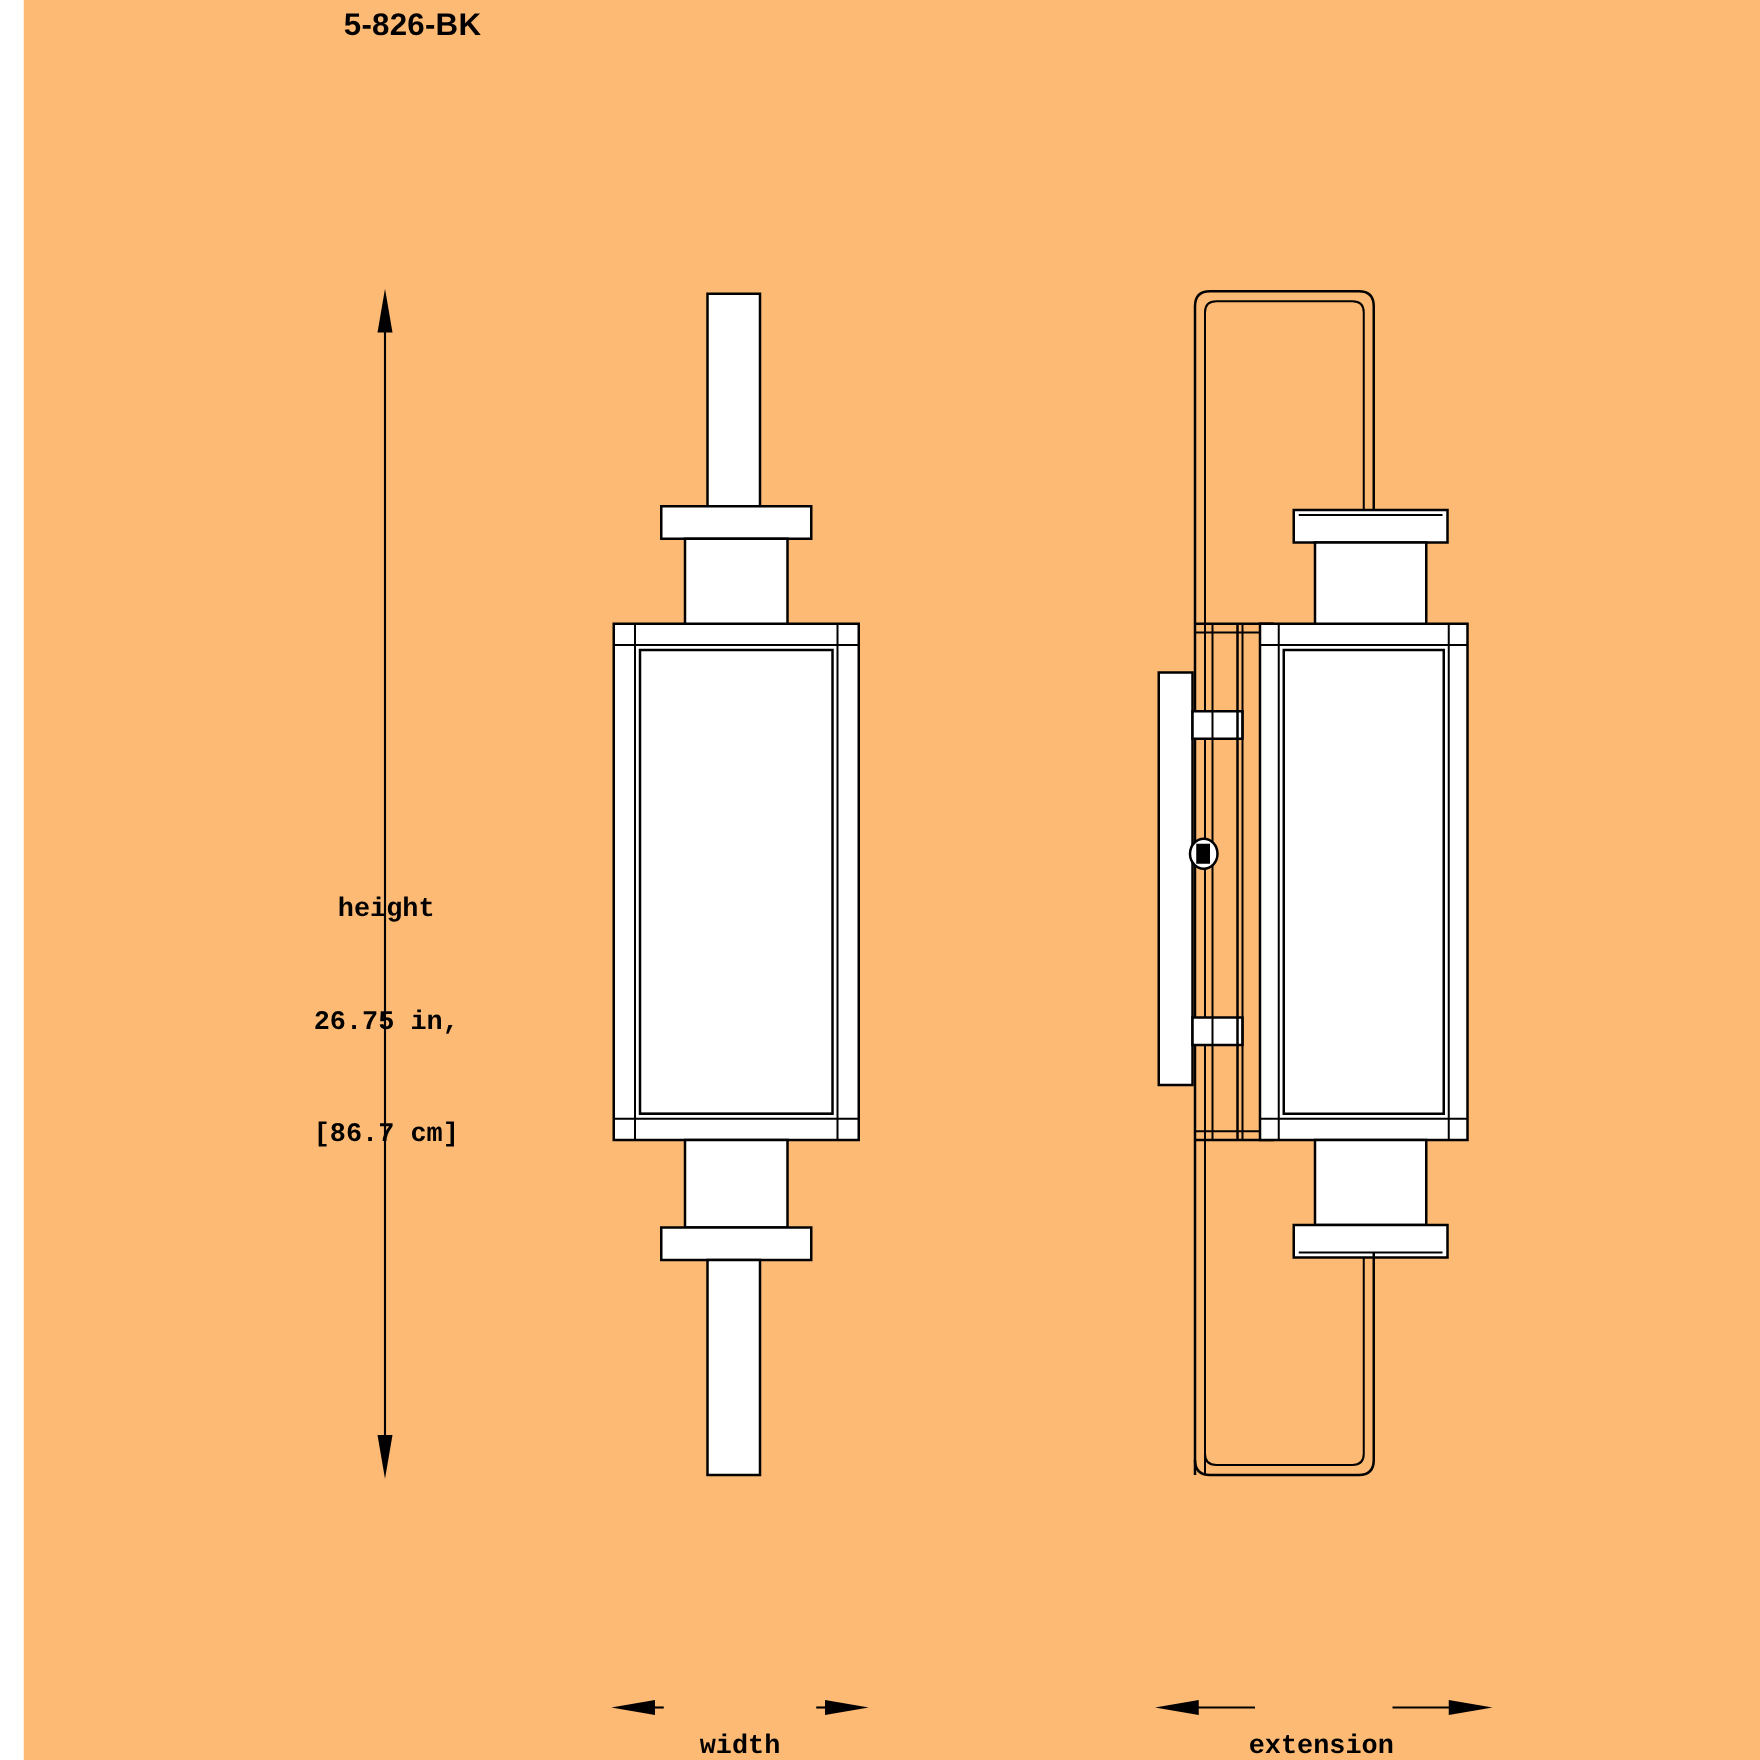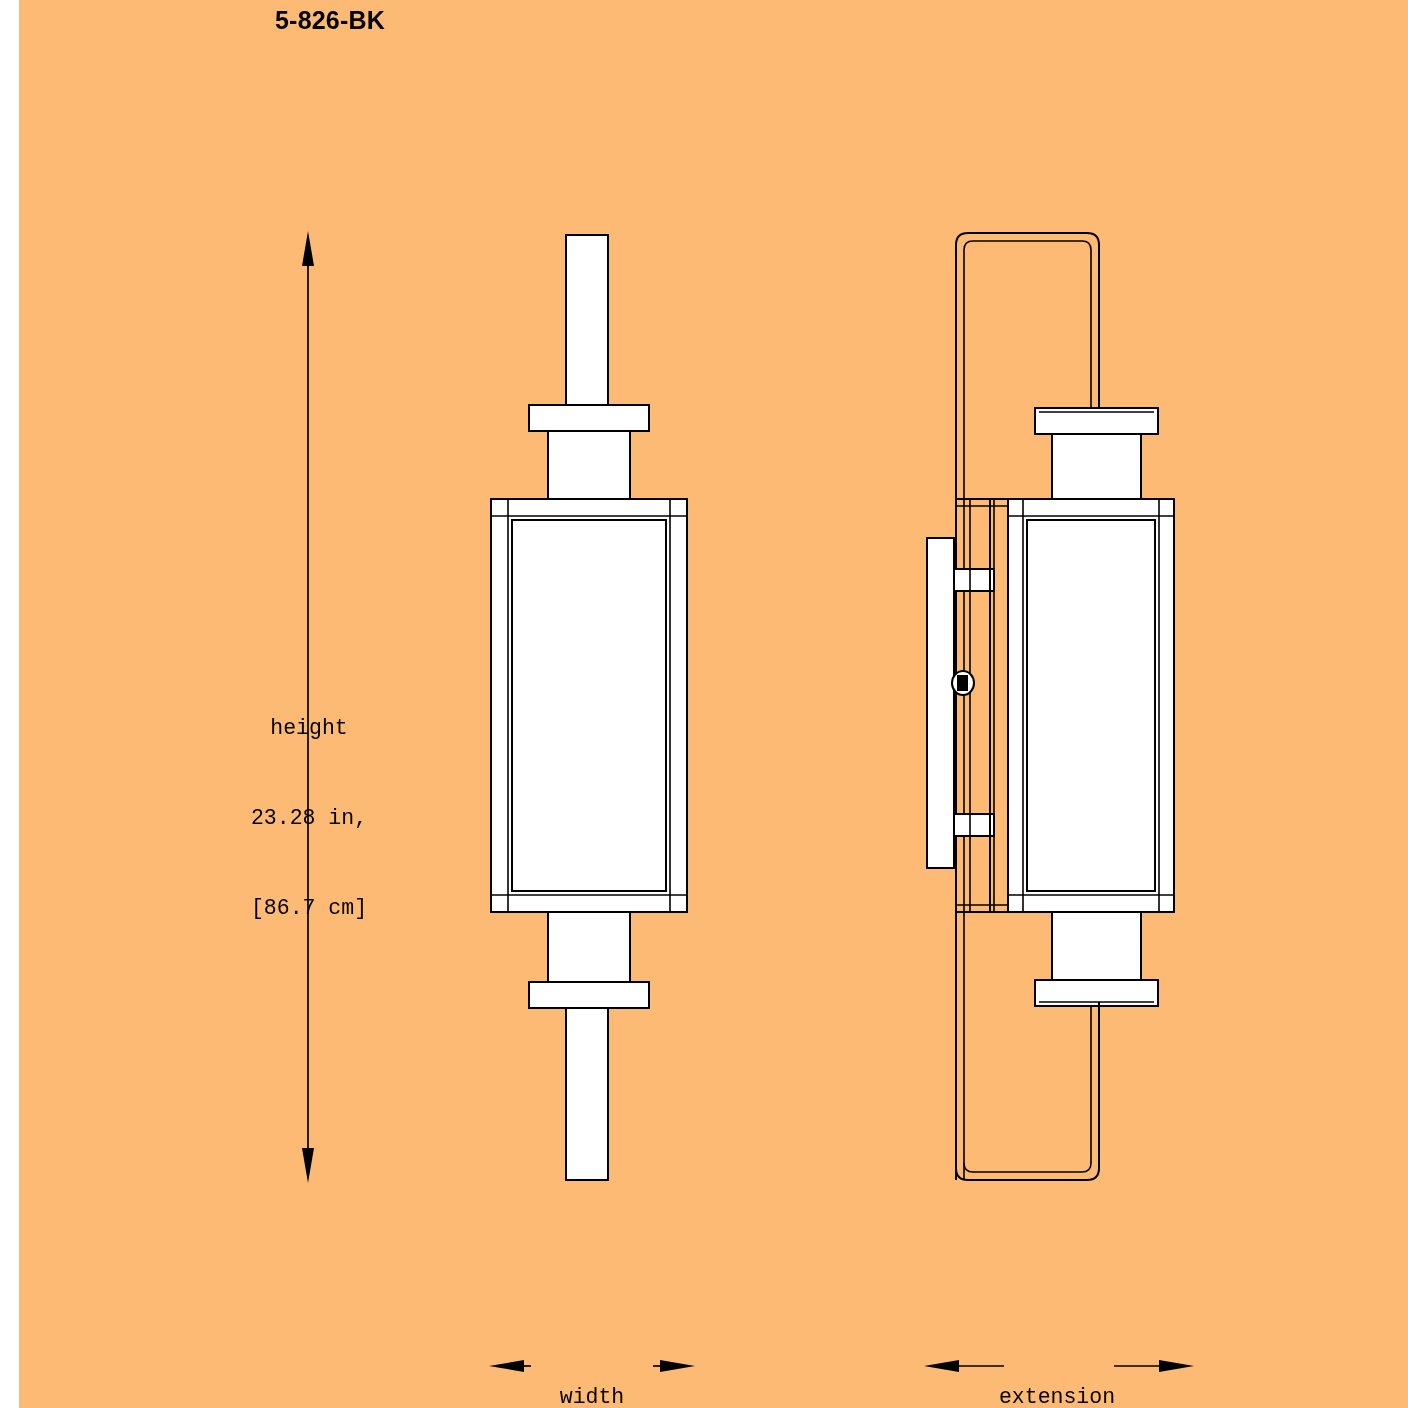--- a/index.html
+++ b/index.html
@@ -30,21 +30,21 @@
     font-size: 25px;
     font-weight: bold;
     letter-spacing: 0.2px;
     color: #000000;
     white-space: nowrap;
   }
   .dim-label {
     position: absolute;
     font-family: "Liberation Mono", "DejaVu Sans Mono", monospace;
     font-size: 21.5px;
-    font-weight: normal;
+    font-weight: bold;
     line-height: 30px;
     color: #000000;
     text-align: center;
     white-space: pre;
   }
   #height-label {
     left: 180px;
     top: 653px;
     width: 220px;
   }
@@ -201,21 +201,21 @@
       <line class="dimline" x1="922" y1="1366" x2="985" y2="1366"></line>
       <polygon class="arrowhead" points="905,1366 940,1360 940,1372"></polygon>
       <line class="dimline" x1="1095" y1="1366" x2="1158" y2="1366"></line>
       <polygon class="arrowhead" points="1175,1366 1140,1360 1140,1372"></polygon>
     </g>
 
   </svg>
 
   <div class="dim-label" id="height-label">
     <div>height</div>
-    <div>23.28 in,</div>
+    <div>26.75 in,</div>
     <div>[86.7 cm]</div>
   </div>
 
   <div class="dim-label" id="width-label">
     <div>width</div>
     
     
   </div>
 
   <div class="dim-label" id="extension-label">

